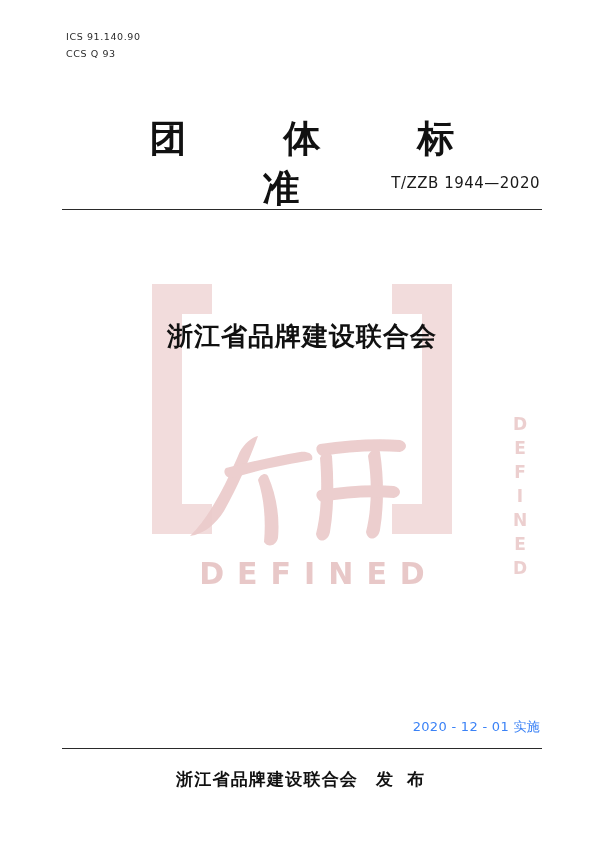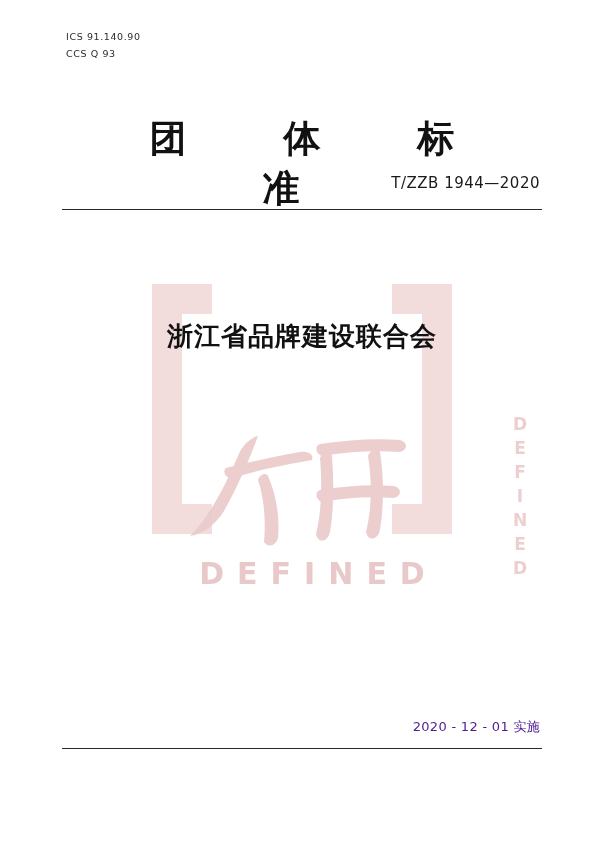--- a/index.html
+++ b/index.html
@@ -190,21 +190,21 @@
     letter-spacing: 0.3px;
     color: #1a1a1a;
   }
   .effective-date {
     position: absolute;
     right: 2px;
     top: 692px;
     font-family: "DejaVu Sans", sans-serif;
     font-size: 13px;
     letter-spacing: 0.3px;
-    color: #4c1d95;
+    color: #3b82f6;
   }
   .rule-bottom {
     position: absolute;
     left: 0;
     top: 722px;
     width: 480px;
     height: 1px;
     background: #2a2a2a;
   }
   .issuer {
@@ -255,15 +255,18 @@
         </svg>
       </div>
       <div class="wm-defined">DEFINED</div>
       <div class="wm-quality">DEFINED</div>
     </div>
 
     <div class="doc-title-cn">浙江省品牌建设联合会</div>
 
     <div class="effective-date">2020 - 12 - 01 实施</div>
     <div class="rule-bottom"></div>
+    <div class="issuer">
+      <span>浙江省品牌建设联合会</span><span class="pub">发 布</span>
+    </div>
 
   </div>
 </div>
 
 </body></html>

